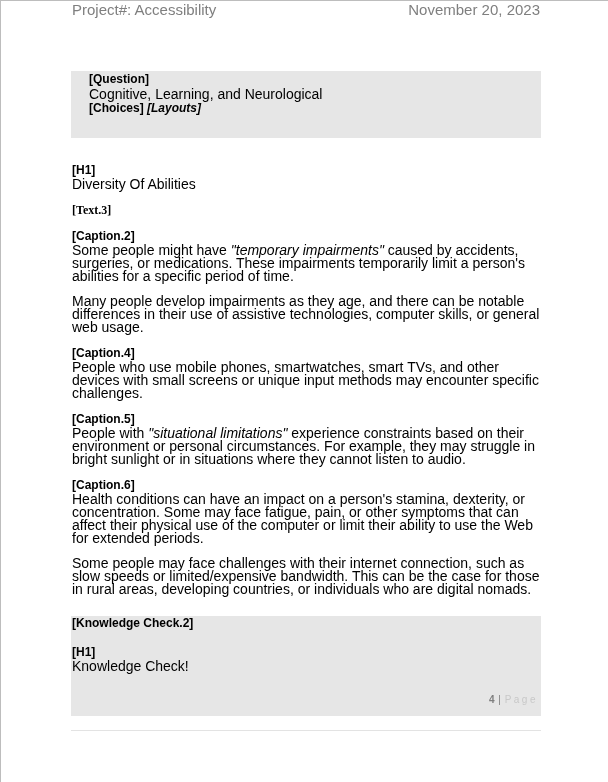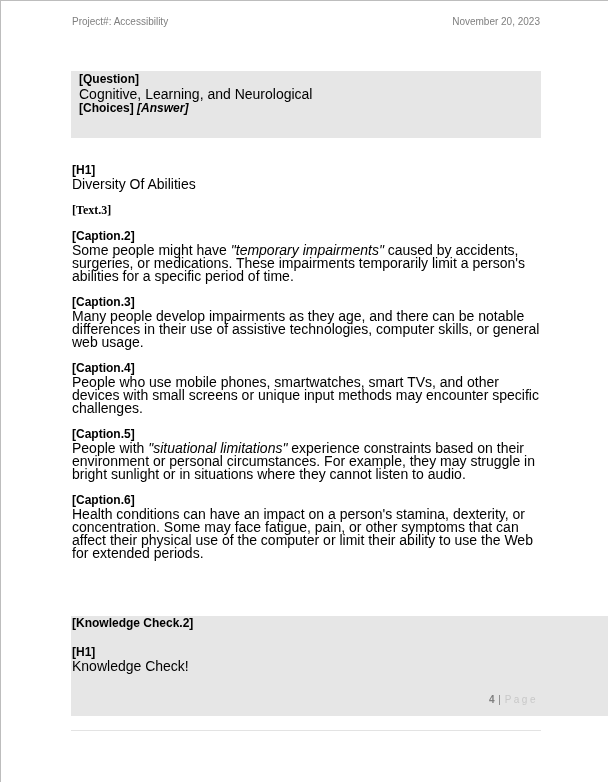--- a/index.html
+++ b/index.html
@@ -22,39 +22,39 @@
       background: #bdbdbd;
     }
     .page-border-left {
       position: absolute;
       left: 0; top: 0;
       width: 1px; height: 782px;
       background: #bdbdbd;
     }
     .header {
       position: absolute;
-      left: 72px; top: 16px;
+      left: 72px; top: 4px;
       width: 468px;
       height: 12px;
-      font-size: 10px;
+      font-size: 15px;
       color: #7f7f7f;
       line-height: 12px;
     }
     .header .left { position: absolute; left: 0; top: 0; }
     .header .right { position: absolute; right: 0; top: 0; }
 
     .content {
       position: absolute;
       left: 71px;
       top: 71px;
       width: 470px;
     }
     .shaded {
       background: #e6e6e6;
-      padding: 1px 1px 4px 8px;
+      padding: 1px 1px 4px 18px;
     }
     .tag {
       font-weight: bold;
       font-size: 12px;
       line-height: 14px;
       margin: 0;
     }
     .tag .ans { font-style: italic; }
     .body-text {
       font-size: 14px;
@@ -65,21 +65,21 @@
     .block { padding-left: 1px; }
 
     .q-box { height: 62px; }
     .q-box .tag { margin-top: 0px; }
     .q-box .body-text { margin-bottom: 0px; }
 
     .kc-box {
       position: absolute;
       left: 71px;
       top: 616px;
-      width: 538px;
+      width: 470px;
       height: 100px;
       background: #e6e6e6;
     }
     .kc-box .inner { padding: 0 1px; }
 
     .footer-line {
       position: absolute;
       left: 71px;
       top: 730px;
       width: 470px;
@@ -107,58 +107,58 @@
 <div class="header">
   <span class="left">Project#: Accessibility</span>
   <span class="right">November 20, 2023</span>
 </div>
 
 <div class="content">
 
   <div class="shaded q-box">
     <p class="tag">[Question]</p>
     <p class="body-text" style="margin-top:2px;">Cognitive, Learning, and Neurological</p>
-    <p class="tag" style="margin-top:0px;"><span>[Choices]</span> <span class="ans">[Answer]</span></p>
+    <p class="tag" style="margin-top:0px;"><span>[Choices]</span> <span class="ans">[Layouts]</span></p>
   </div>
 
   <div class="block" style="margin-top:25px;">
     <p class="tag">[H1]</p>
     <p class="body-text" style="margin-top:1px;">Diversity Of Abilities</p>
   </div>
 
   <div class="block" style="margin-top:12px;font-family:Liberation Serif, serif;">
     <p class="tag">[Text.3]</p>
   </div>
 
   <div class="block" style="margin-top:12px;">
     <p class="tag">[Caption.2]</p>
     <p class="body-text" style="margin-top:1px;"><span>Some people might have </span><i>"temporary impairments"</i><span> caused by accidents, surgeries, or medications. These impairments temporarily limit a person's abilities for a specific period of time.</span></p>
   </div>
 
   <div class="block" style="margin-top:12px;">
-    <p class="tag">[Caption.3]</p>
     <p class="body-text" style="margin-top:1px;">Many people develop impairments as they age, and there can be notable differences in their use of assistive technologies, computer skills, or general web usage.</p>
   </div>
 
   <div class="block" style="margin-top:12px;">
     <p class="tag">[Caption.4]</p>
     <p class="body-text" style="margin-top:1px;">People who use mobile phones, smartwatches, smart TVs, and other devices with small screens or unique input methods may encounter specific challenges.</p>
   </div>
 
   <div class="block" style="margin-top:12px;">
     <p class="tag">[Caption.5]</p>
     <p class="body-text" style="margin-top:1px;"><span>People with </span><i>"situational limitations"</i><span> experience constraints based on their environment or personal circumstances. For example, they may struggle in bright sunlight or in situations where they cannot listen to audio.</span></p>
   </div>
 
   <div class="block" style="margin-top:12px;">
     <p class="tag">[Caption.6]</p>
     <p class="body-text" style="margin-top:1px;">Health conditions can have an impact on a person's stamina, dexterity, or concentration. Some may face fatigue, pain, or other symptoms that can affect their physical use of the computer or limit their ability to use the Web for extended periods.</p>
   </div>
 
   <div class="block" style="margin-top:12px;">
+    <p class="body-text" style="margin-top:1px;">Some people may face challenges with their internet connection, such as slow speeds or limited/expensive bandwidth. This can be the case for those in rural areas, developing countries, or individuals who are digital nomads.</p>
   </div>
 </div>
 
 <div class="kc-box">
   <div class="inner">
     <p class="tag" style="margin-top:0px;">[Knowledge Check.2]</p>
     <p class="tag" style="margin-top:15px;">[H1]</p>
     <p class="body-text" style="margin-top:1px;">Knowledge Check!</p>
   </div>
 </div>

